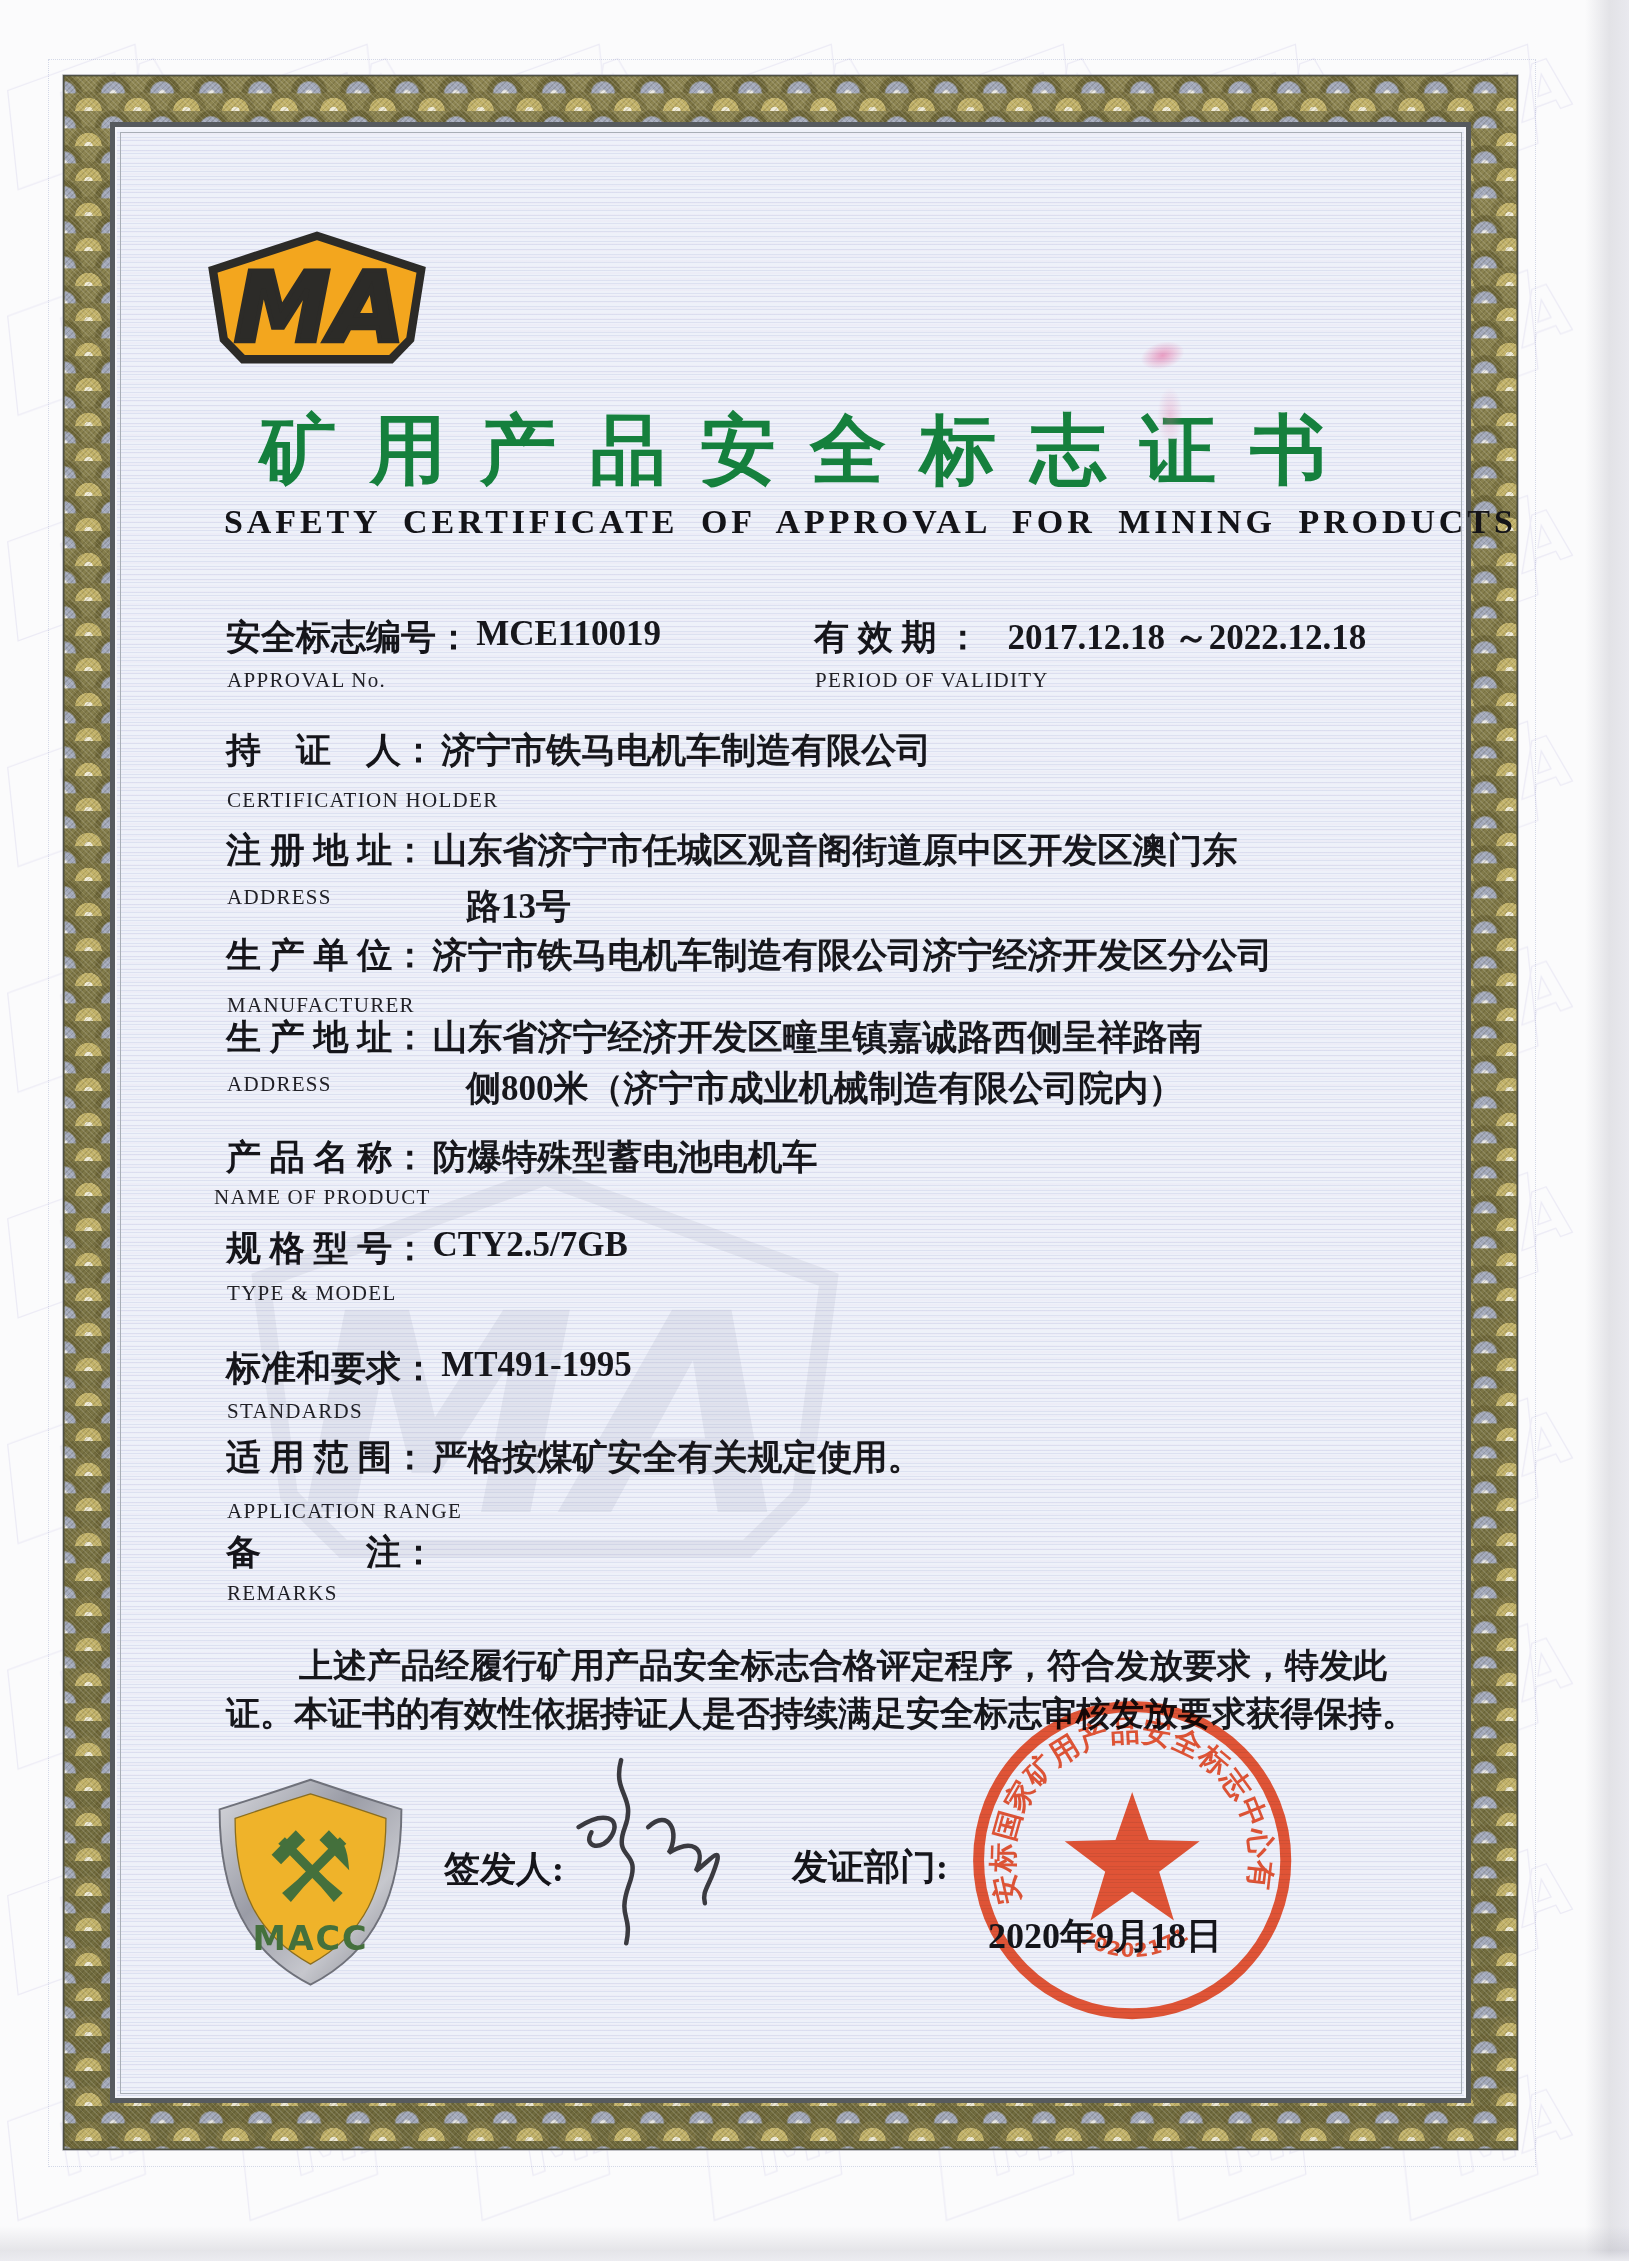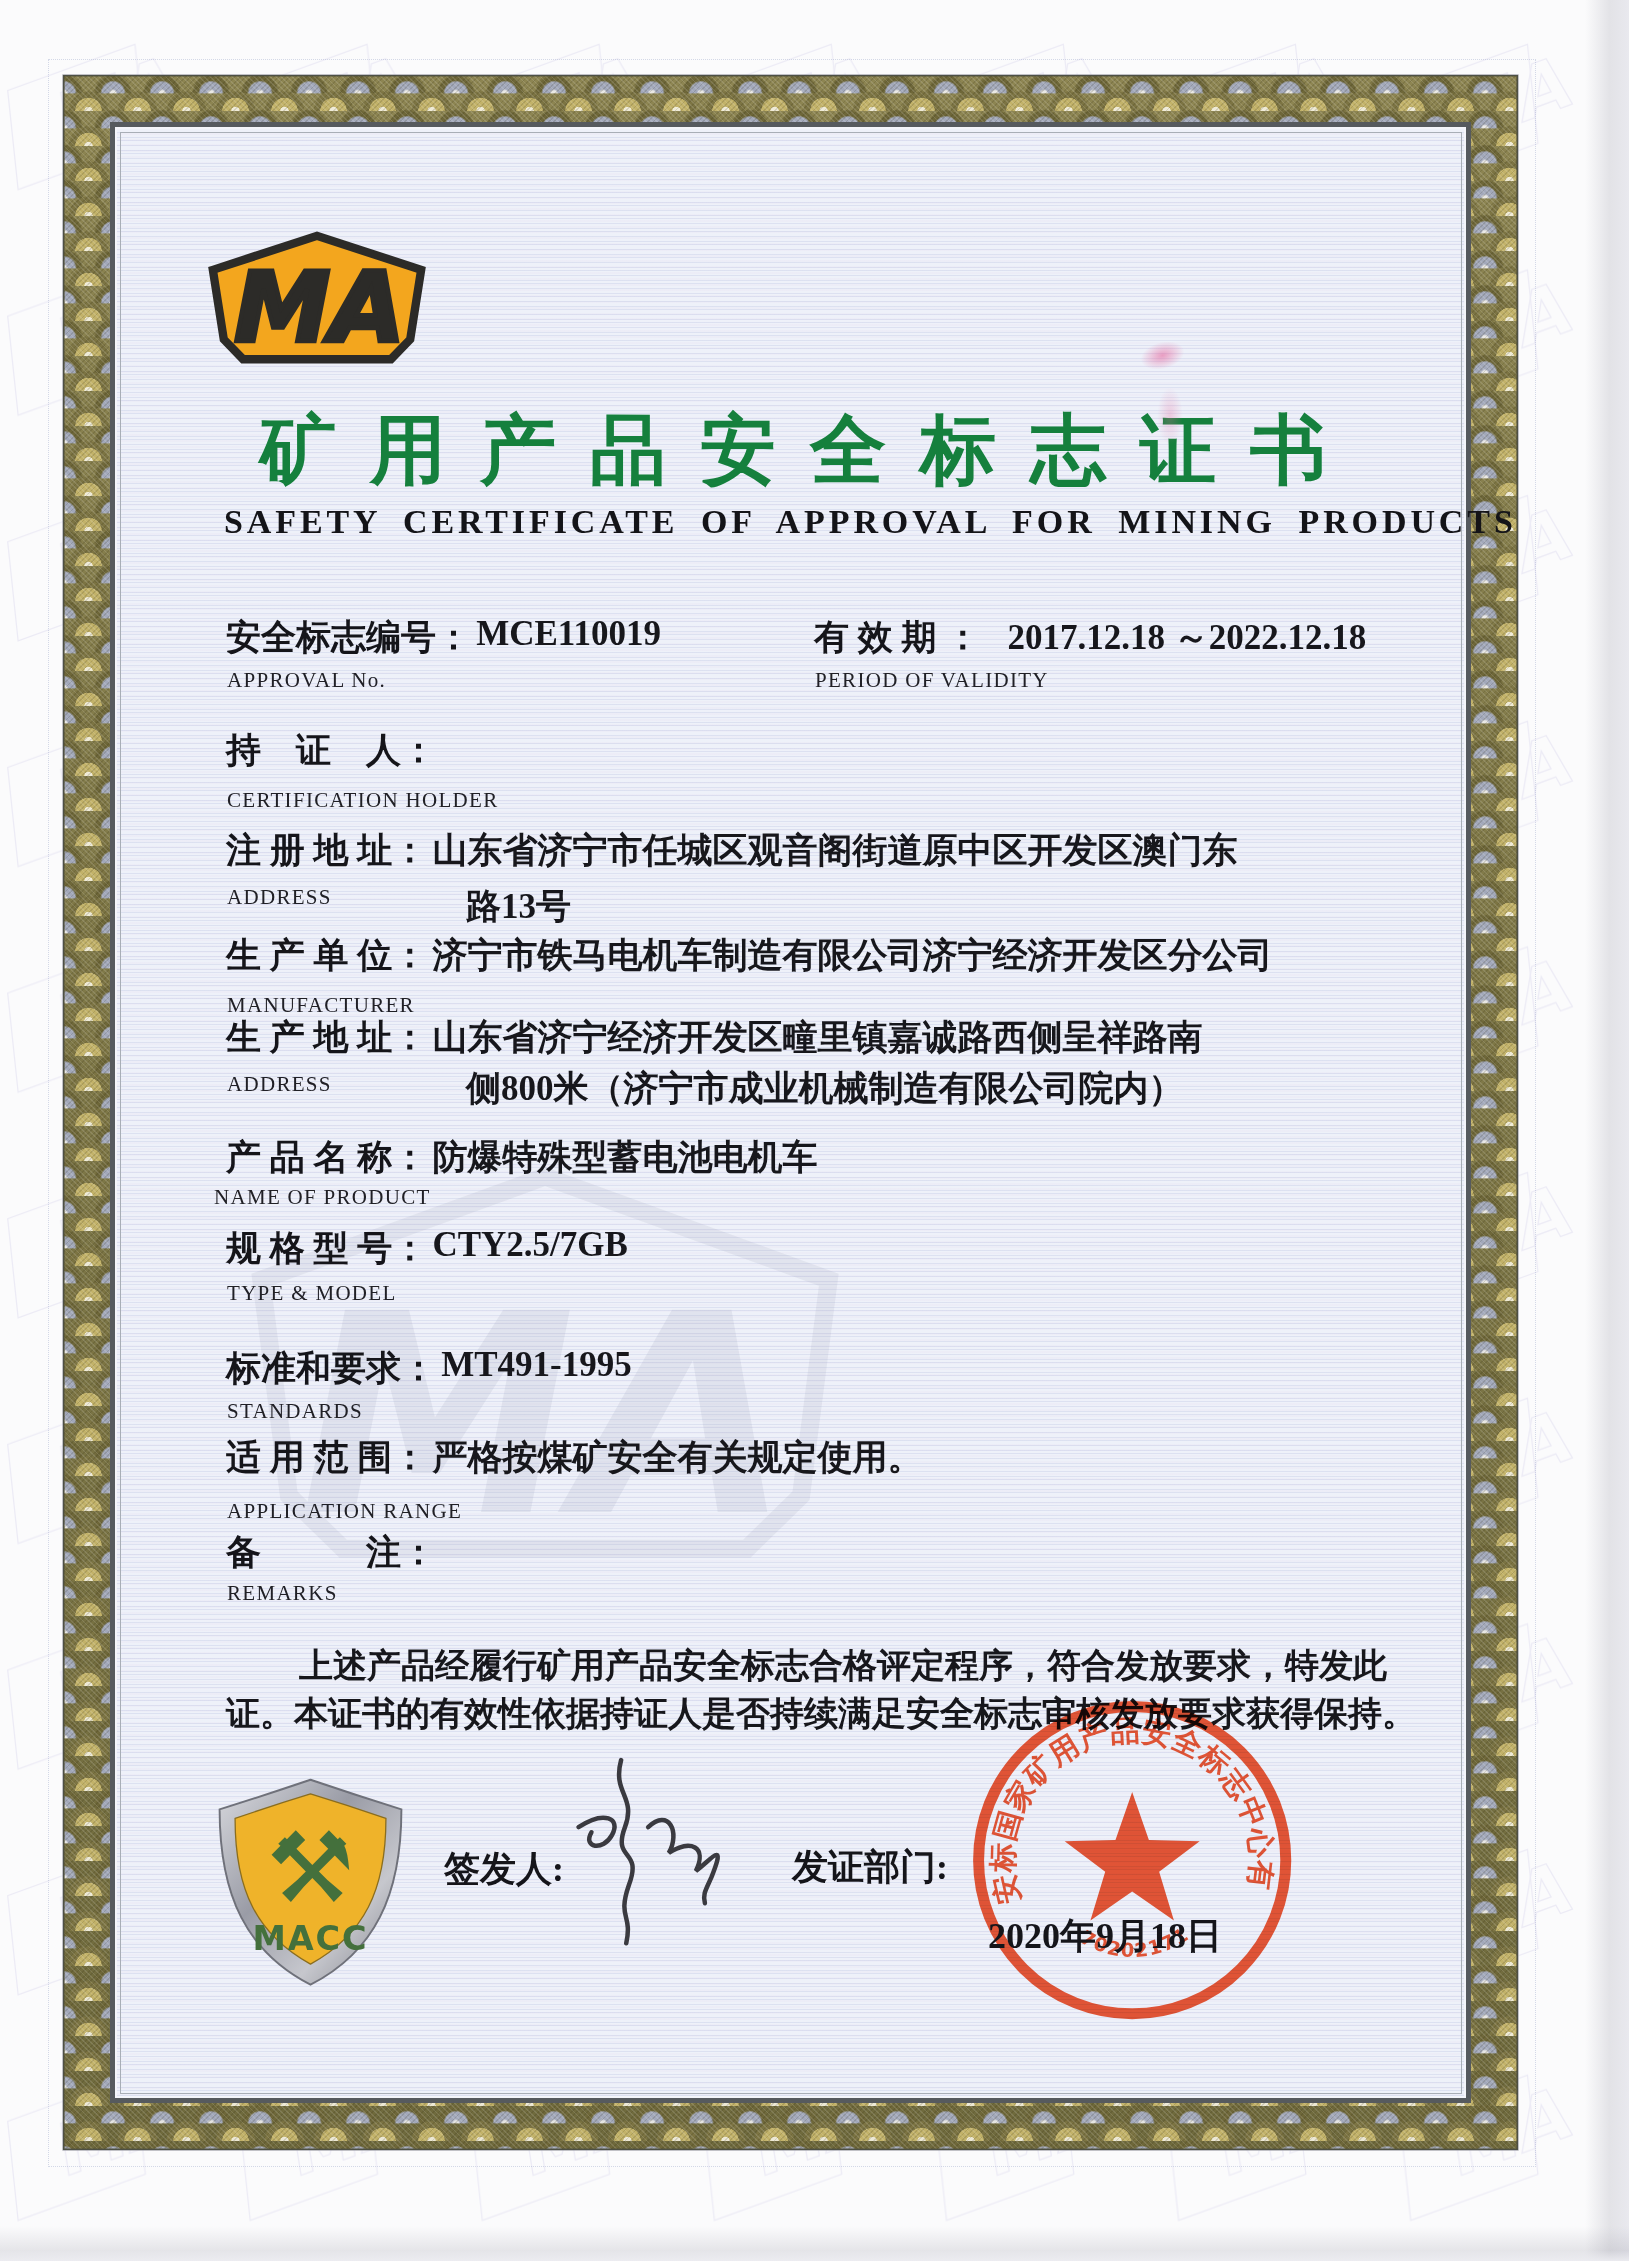--- a/index.html
+++ b/index.html
@@ -113,20 +113,21 @@
 <div class="en" style="left:227px;top:668px;">APPROVAL No.</div>
 
 <div class="row" style="left:814px;top:614px;gap:22px;">
   <span class="lbl">有 效 期 ：</span>
   <span class="val">2017.12.18 ～2022.12.18</span>
 </div>
 <div class="en" style="left:815px;top:668px;">PERIOD OF VALIDITY</div>
 
 <div class="row" style="left:226px;top:727px;">
   <span class="lbl">持　证　人：</span>
+  <span class="val">济宁市铁马电机车制造有限公司</span>
 </div>
 <div class="en" style="left:227px;top:788px;">CERTIFICATION HOLDER</div>
 
 <div class="row" style="left:226px;top:827px;">
   <span class="lbl">注 册 地 址：</span>
   <span class="val">山东省济宁市任城区观音阁街道原中区开发区澳门东</span>
 </div>
 <div class="line2" style="left:466px;top:883px;">路13号</div>
 <div class="en" style="left:227px;top:885px;">ADDRESS</div>
 

